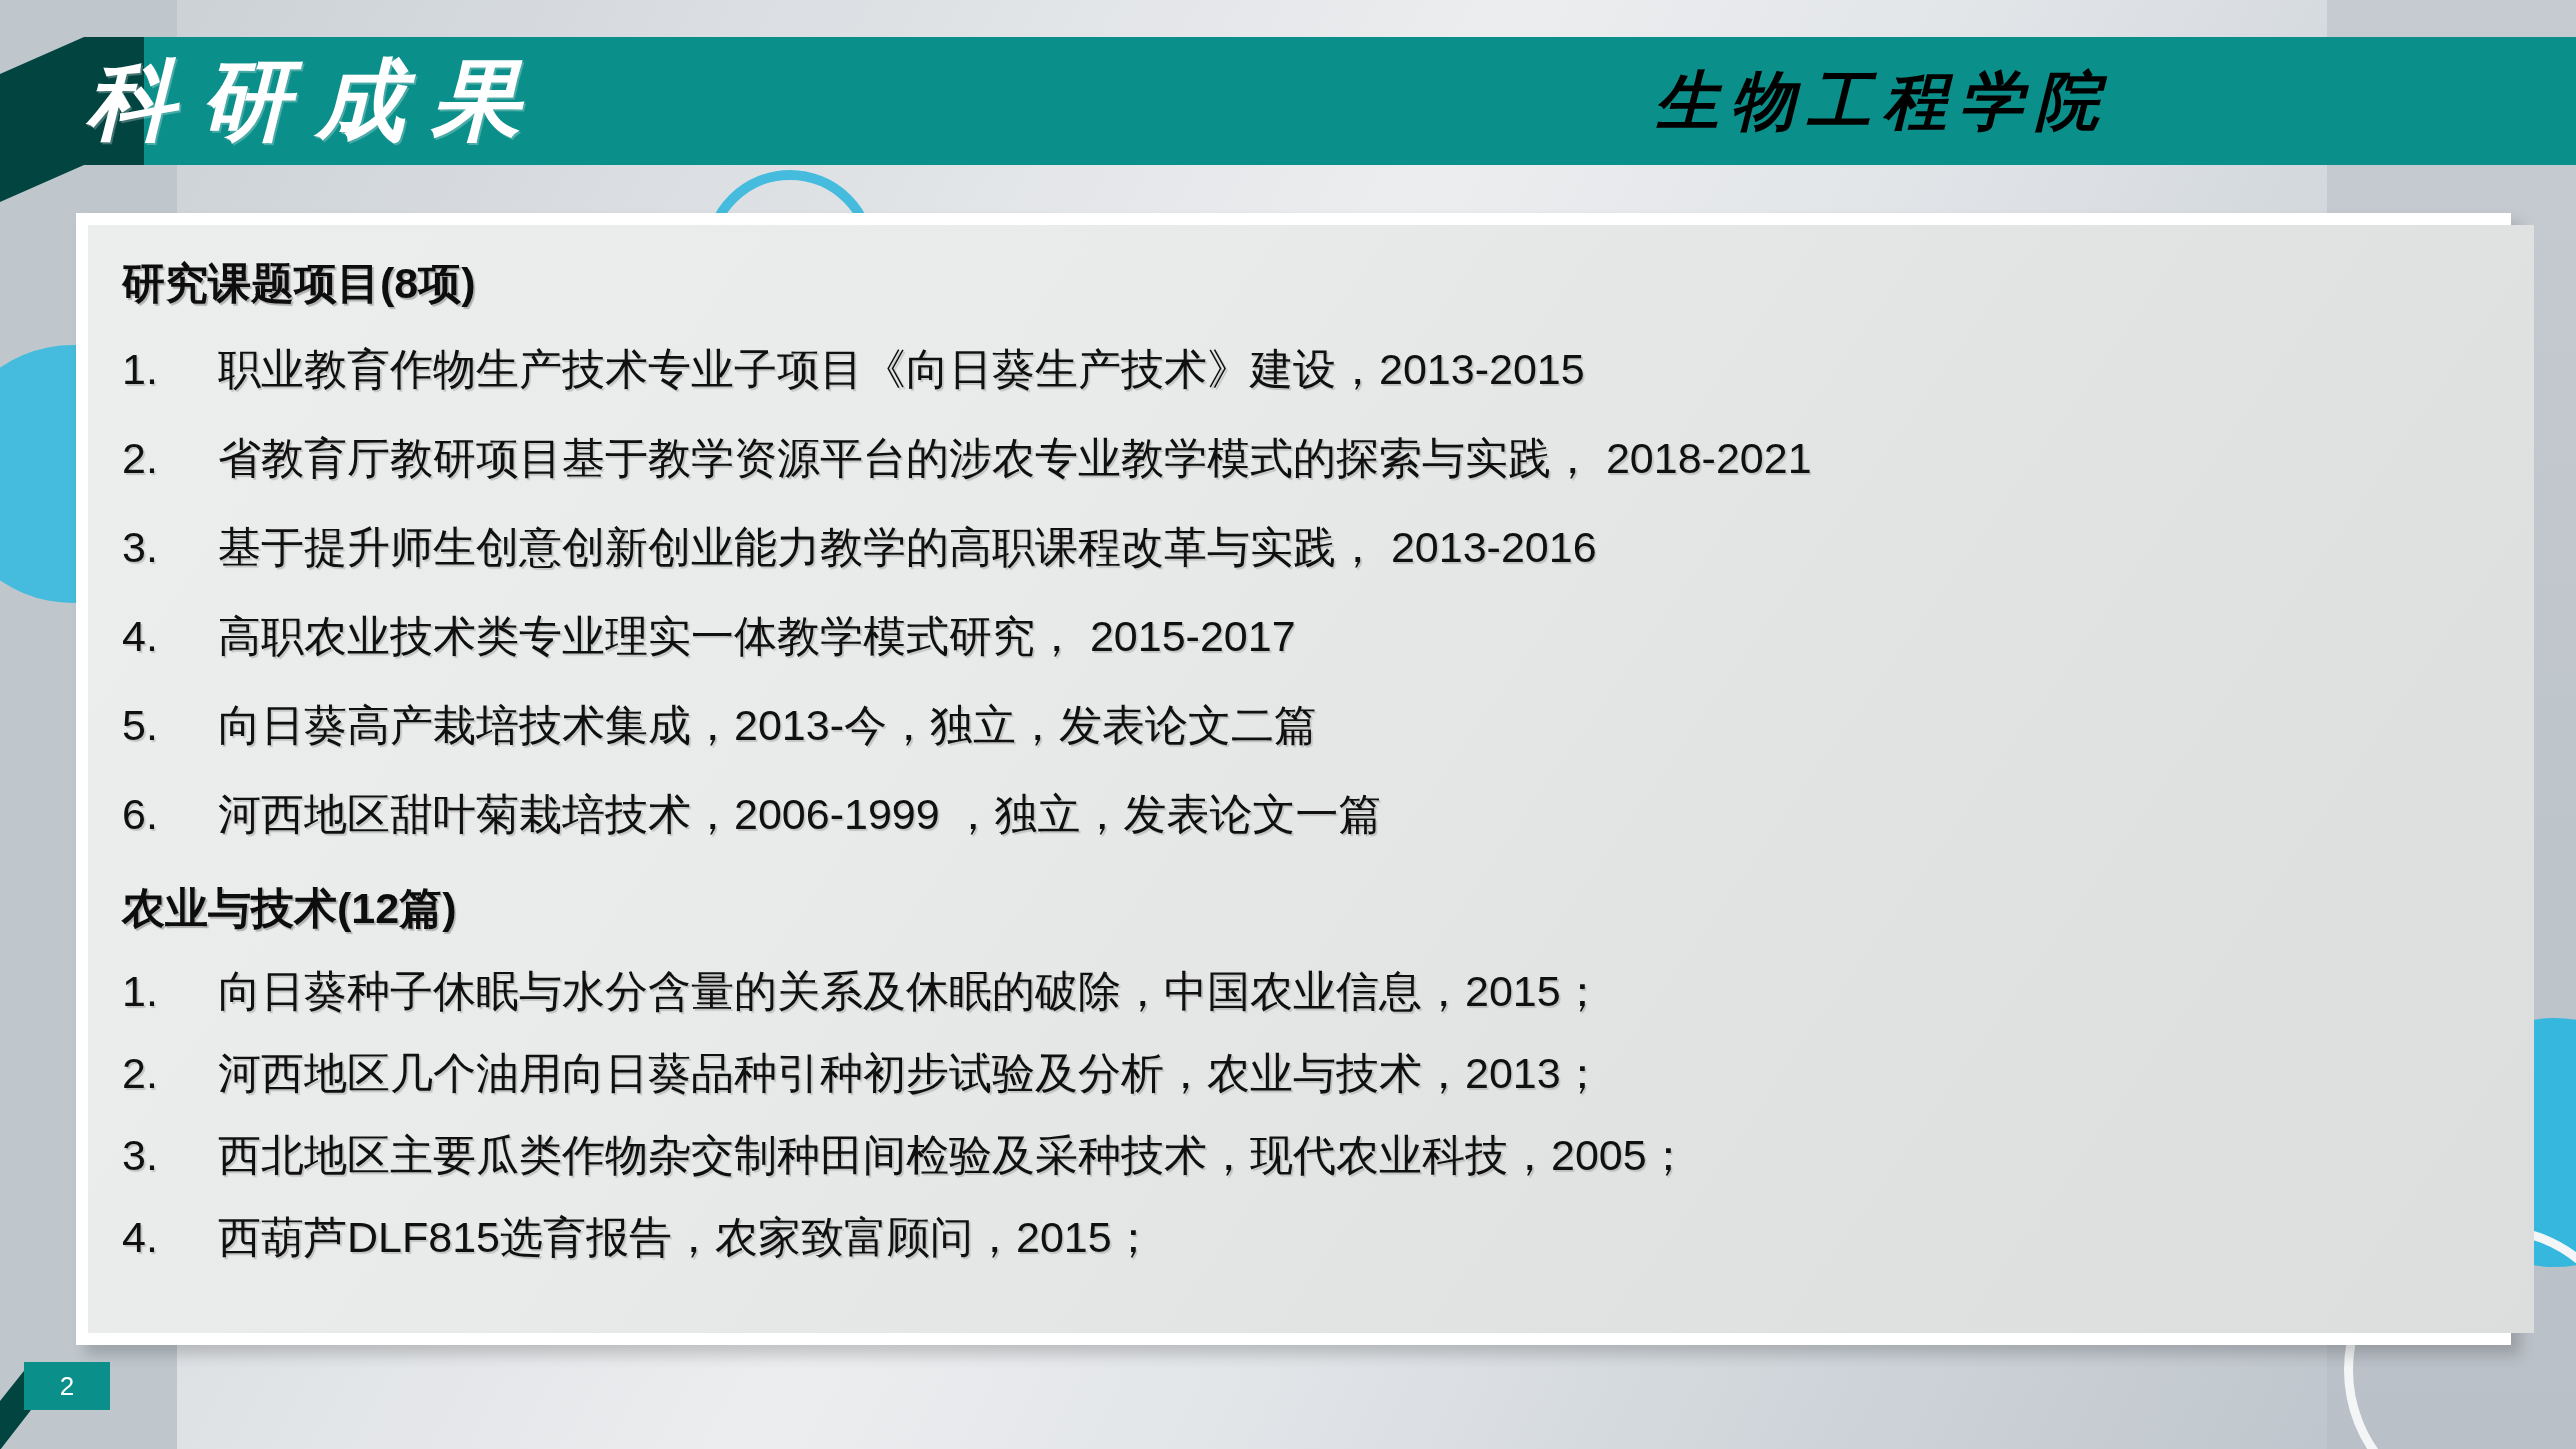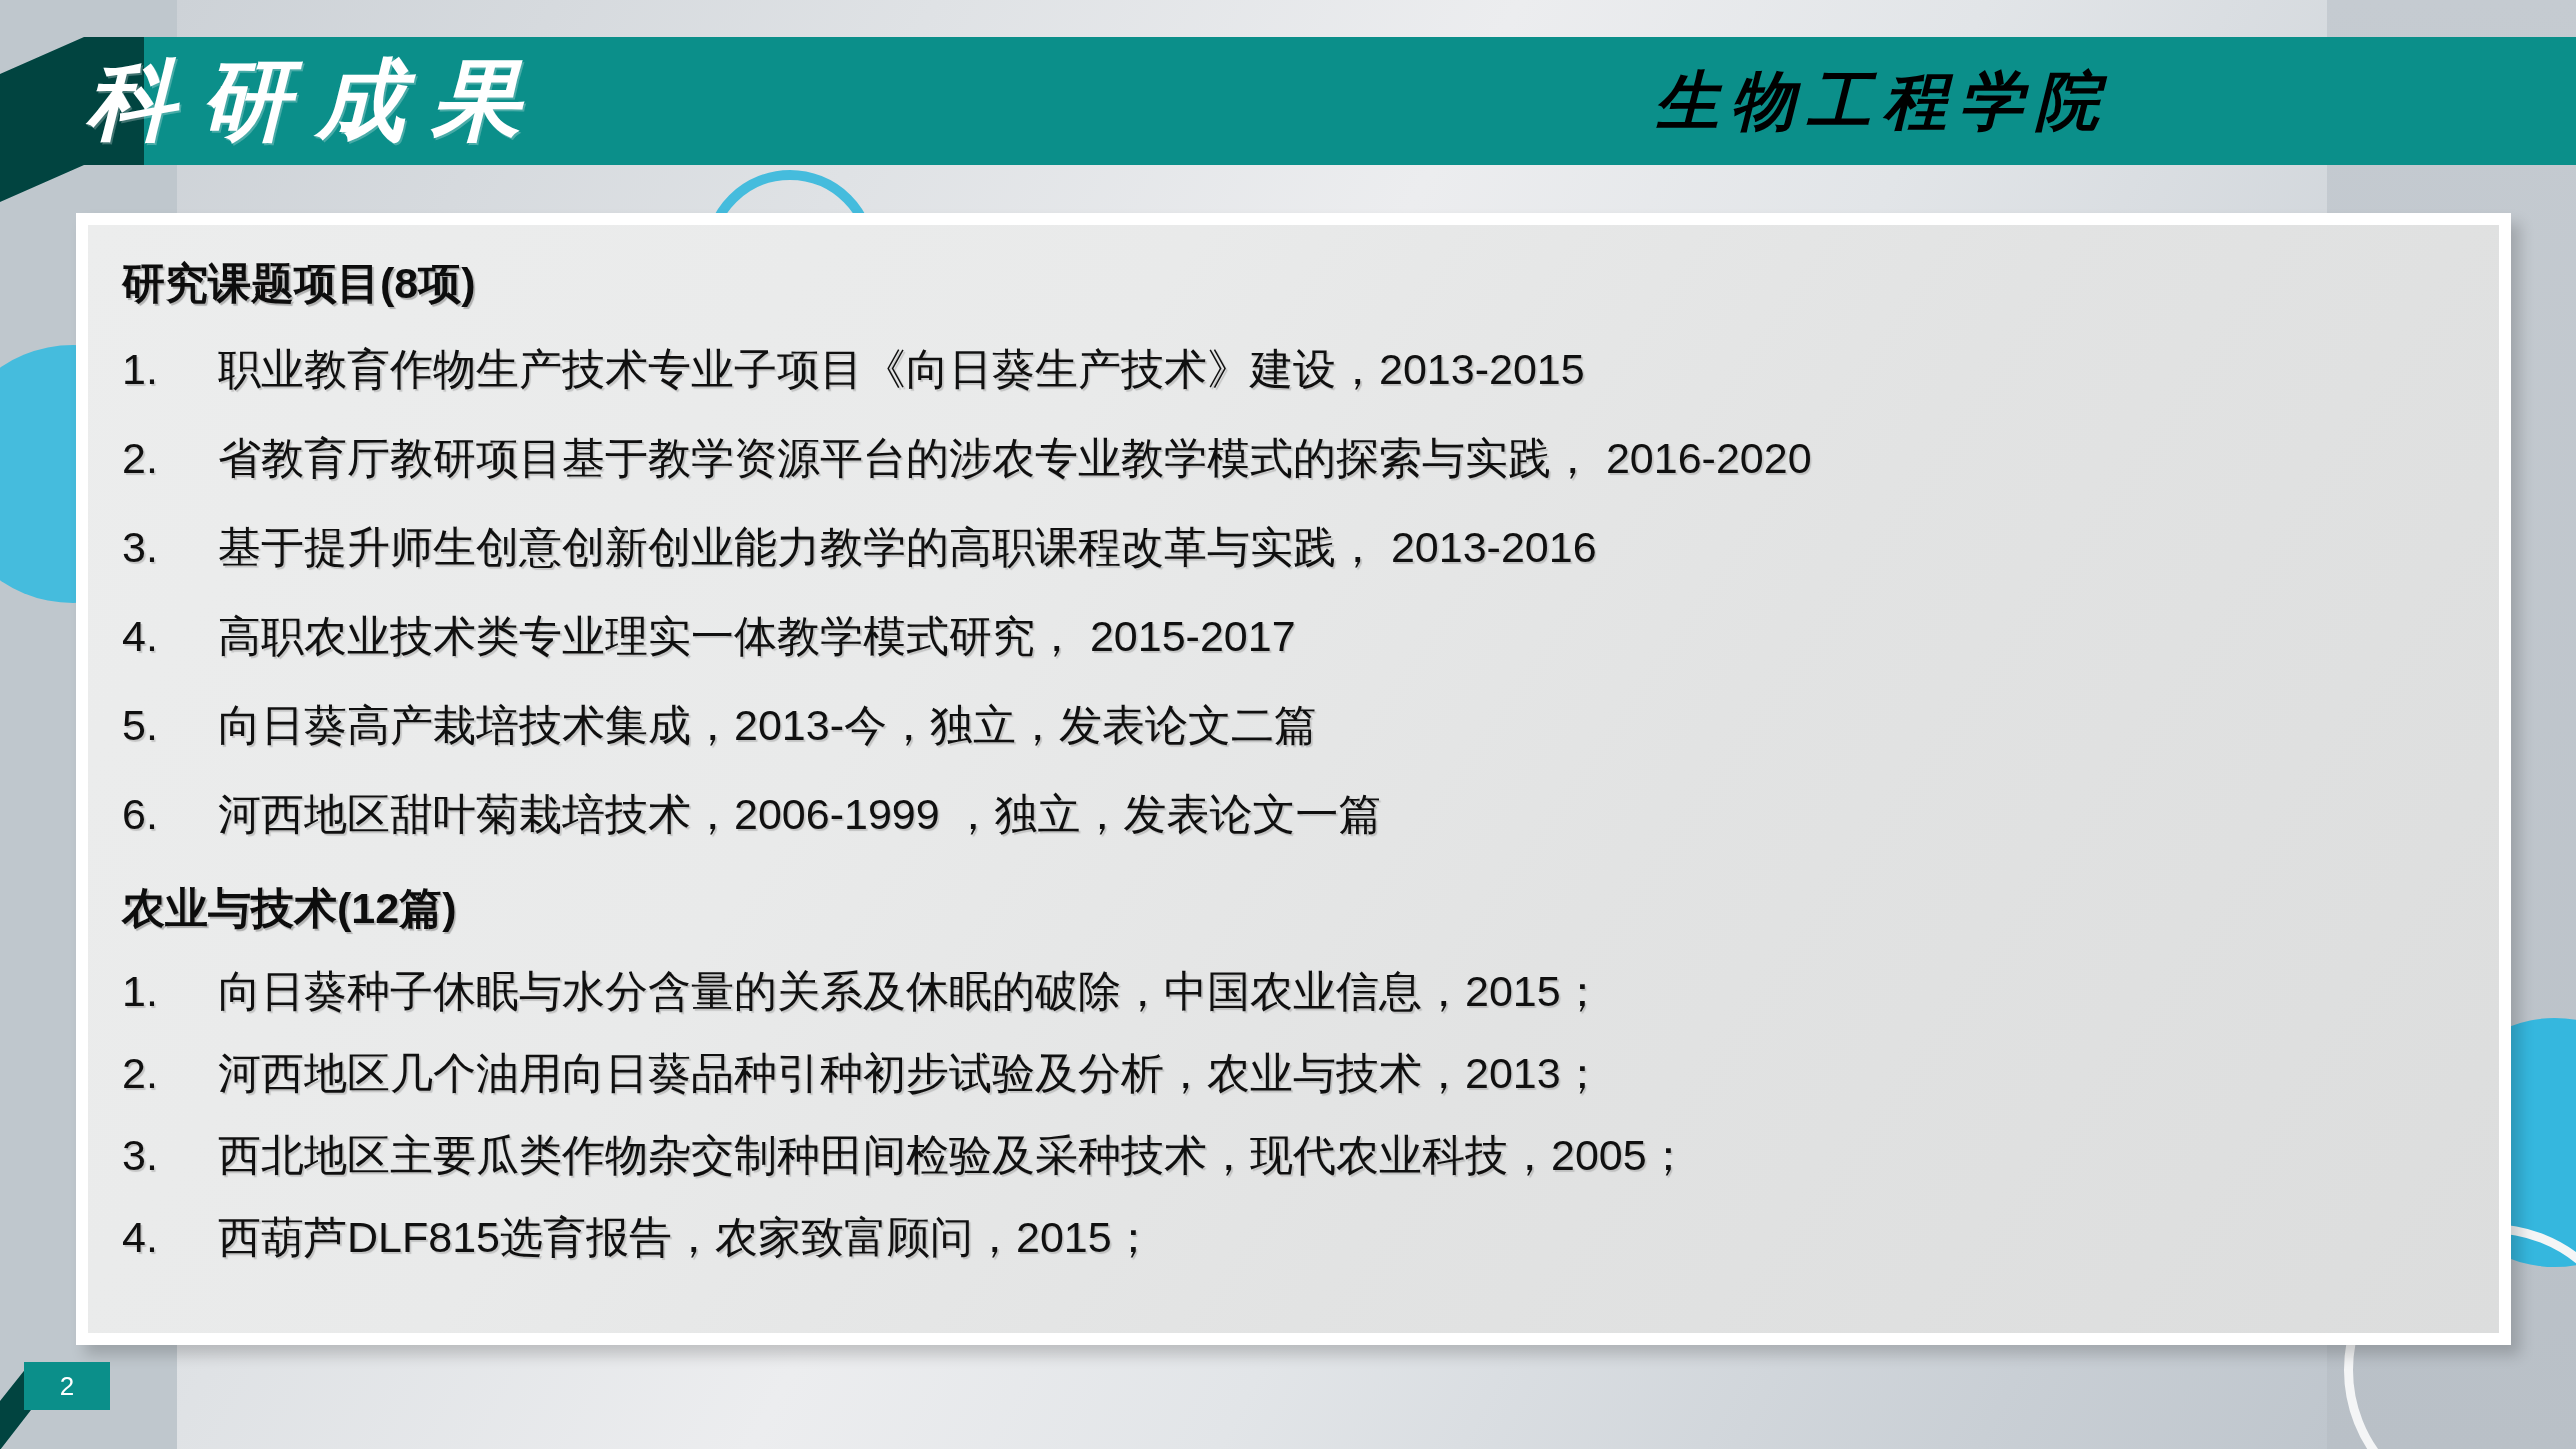--- a/index.html
+++ b/index.html
@@ -157,20 +157,21 @@
     box-shadow: 8.6px 10.3px 13.7px rgba(0,0,0,0.18);
   }
   .card-inner {
     position: absolute;
     left: 12px;
     top: 12px;
     width: 2411px;
     height: 1108px;
     background: linear-gradient(125deg,#eceded 0%, #e9eaea 35%, #e2e3e3 62%, #dcdddd 100%);
     overflow: hidden;
+    padding-left: 35px;
   }
   .card-body {
     position: absolute;
     left: 34px;
     top: 20.6px;
     right: 20.6px;
   }
 
   .section-heading {
     font-size: 43px;
@@ -261,21 +262,21 @@
       <div class="card-body">
 
         <h2 class="section-heading">研究课题项目(8项)</h2>
         <ol class="item-list">
           <li>
             <span class="marker">1.</span>
             <span class="text">职业教育作物生产技术专业子项目《向日葵生产技术》建设，2013-2015</span>
           </li>
           <li>
             <span class="marker">2.</span>
-            <span class="text">省教育厅教研项目基于教学资源平台的涉农专业教学模式的探索与实践， 2016-2020</span>
+            <span class="text">省教育厅教研项目基于教学资源平台的涉农专业教学模式的探索与实践， 2018-2021</span>
           </li>
           <li>
             <span class="marker">3.</span>
             <span class="text">基于提升师生创意创新创业能力教学的高职课程改革与实践， 2013-2016</span>
           </li>
           <li>
             <span class="marker">4.</span>
             <span class="text">高职农业技术类专业理实一体教学模式研究， 2015-2017</span>
           </li>
           <li>

